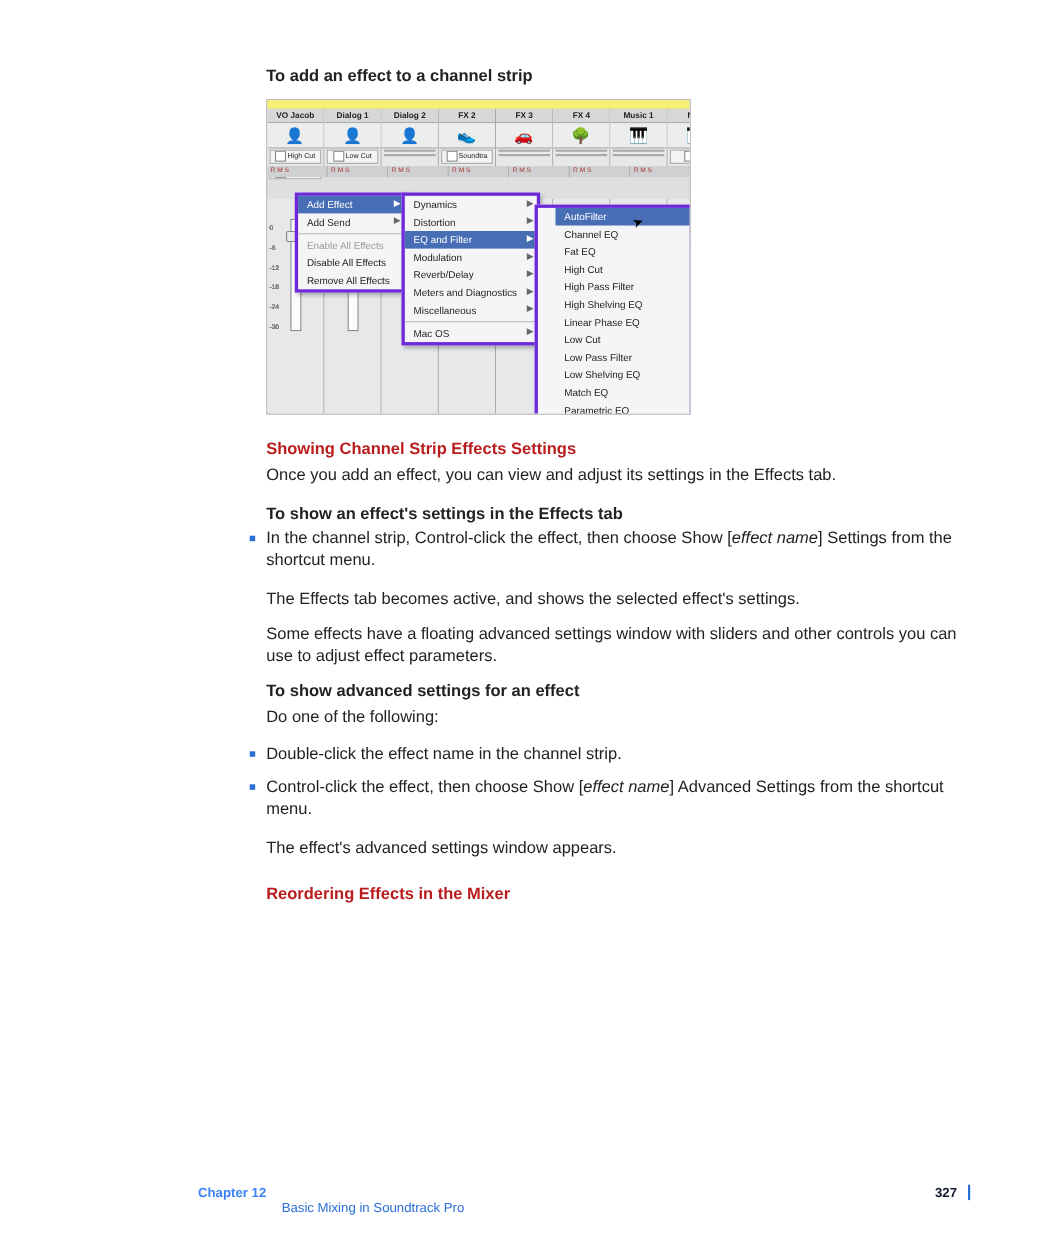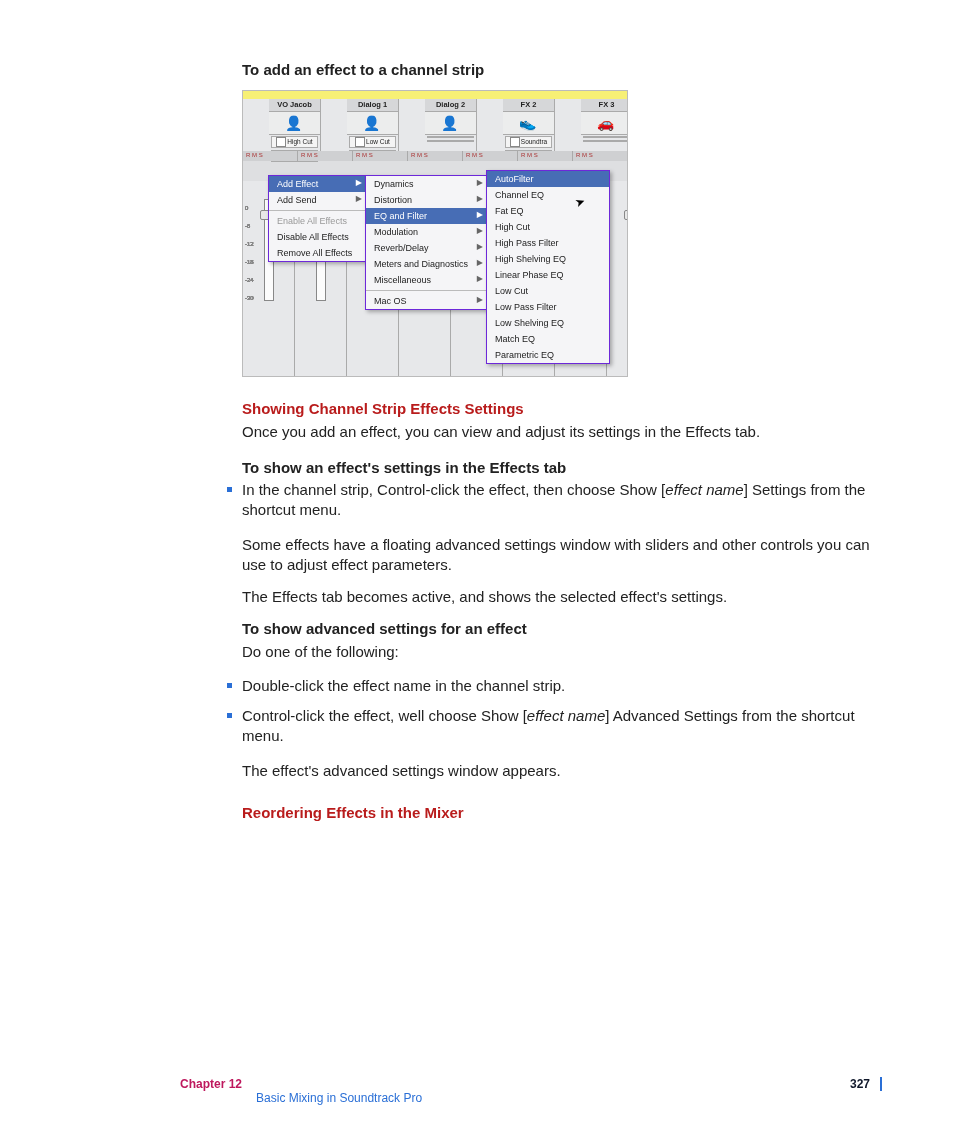--- a/index.html
+++ b/index.html
@@ -61,60 +61,60 @@
     width: 384px; height: 285px;
     border: 1px solid #bbb;
     margin: 10px 0 10px 0;
     background: #dedfe1;
     position: relative;
     font-size: 9px;
     overflow: hidden;
   }
   .topruler { height:8px; background:#f7f075; border-bottom:1px solid #999;}
   .strips { position:absolute; top:8px; left:0; right:0; height:60px; display:flex;}
-  .strip { flex:0 0 51px; border-right:1px solid #aaa; background:#e7e8ea; text-align:center;padding-left:26px;}
+  .strip { flex:0 0 51px; border-right:1px solid #aaa; background:#e7e8ea; text-align:center;}
   .strip .hdr { background:#d6d7d9; border-bottom:1px solid #aaa; padding:1px 2px; font-size:7.5px; white-space:nowrap; overflow:hidden; font-weight:600;}
   .strip .ico { height:22px; display:flex; align-items:center; justify-content:center; color:#555; font-size:14px; border-bottom:1px solid #aaa; background:#eceded;}
   .slotrow { display:flex; padding:1px 2px; gap:1px;}
   .slot { flex:1; background:#f4f4f4; border:1px solid #aaa; font-size:6.5px; padding:0 1px; overflow:hidden; white-space:nowrap; }
   .chk { width:8px; height:8px; background:#fff; border:1px solid #888; display:inline-block; vertical-align:middle; margin-right:1px;}
   .lowbody { position:absolute; top:90px; left:0; right:0; bottom:0;}
   .fadebox { position:absolute; inset:0; display:flex;}
   .fadestrip { flex:0 0 51px; border-right:1px solid #aaa; background:#e7e8ea;}
   .meter { position:absolute; top:60px; left:0; right:0; height:10px; display:flex;}
   .meter .m { flex:0 0 51px; border-right:1px solid #aaa; background:#cfd0d2; font-size:6px; color:#a33; text-align:left; padding-left:3px;}
   .fader { width:8px; height:100px; background:#fcfcfc; border:1px solid #888; margin:18px auto 0; position:relative;}
   .knob { width:16px; height:8px; background:#e8e8e8; border:1px solid #888; position:absolute; left:-5px; top:10px; border-radius:2px;}
   .ticks { position:absolute; left:2px; top:18px; font-size:6px; color:#888; line-height:18px;}
 
   
-  .menu { position:absolute; background:#f5f5f7; border:1px solid #6d28d9; box-shadow:2px 2px 4px rgba(0,0,0,.3); font-size:9px; color:#222;}
+  .menu { position:absolute; background:#f5f5f7; border:3px solid #6d28d9; box-shadow:2px 2px 4px rgba(0,0,0,.3); font-size:9px; color:#222;}
   .menu .row { padding:2px 14px 2px 8px; position:relative; white-space:nowrap; height:12px; display:flex; align-items:center;}
   .menu .row.hi { background:#476db5; color:#fff;}
   .menu .row.dis { color:#999;}
   .menu .row .arrow { position:absolute; right:3px; top:2px; font-size:8px; color:#666; }
   .menu .row.hi .arrow { color:#fff;}
   .menu .sep { height:1px; background:#bbb; margin:2px 0;}
 
   .m1 { top:84px; left:25px; width:96px;}
   .m2 { top:84px; left:122px; width:120px;}
-  .m3 { top:79px; left:243px; width:122px;}
+  .m3 { top:95px; left:243px; width:122px;padding-left:16px;}
   .cursor { position:absolute; top:103px; left:332px; font-size:12px; color:#000; transform: rotate(-20deg);}
 
   
   .footer {
     position: absolute;
     bottom: 40px;
     left: 180px;
     right: 72px;
     font-size: 12px;
     display:flex;
     align-items:center;
   }
-  .footer .chap { font-weight:700; color:#be185d; }
+  .footer .chap { font-weight:700; color:#3b82f6; }
   .footer .title { color:#2a6fd6; margin-left:14px;margin-top:28px;}
   .footer .pg { margin-left:auto; font-weight:700; color:#0f172a;}
   .footer .bar { width:2px; height:14px; background:#2a6fd6; margin-left:10px;}
 </style>
 </head>
 <body>
 
 <div class="page">
   <div class="content">
 
@@ -305,29 +305,29 @@
 
     <div class="blue-h">Showing Channel Strip Effects Settings</div>
     <div>Once you add an effect, you can view and adjust its settings in the Effects tab.</div>
 
     <div class="bold-intro" style="margin-top:16px">To show an effect's settings in the Effects tab</div>
     <ul class="blue">
       <li>
         <span>In the channel strip, Control-click the effect, then choose Show [</span><span class="italic">effect name</span><span>] Settings from the shortcut menu.</span>
       </li>
     </ul>
+    <div class="para">The Effects tab becomes active, and shows the selected effect's settings.</div>
     <div class="para">Some effects have a floating advanced settings window with sliders and other controls you can use to adjust effect parameters.</div>
-    <div class="para">The Effects tab becomes active, and shows the selected effect's settings.</div>
 
     <div class="bold-intro">To show advanced settings for an effect</div>
     <div>Do one of the following:</div>
     <ul class="blue" style="margin-top:14px">
       <li style="margin-bottom:10px">Double-click the effect name in the channel strip.</li>
       <li>
-        <span>Control-click the effect, well choose Show [</span><span class="italic">effect name</span><span>] Advanced Settings from the shortcut menu.</span>
+        <span>Control-click the effect, then choose Show [</span><span class="italic">effect name</span><span>] Advanced Settings from the shortcut menu.</span>
       </li>
     </ul>
     <div class="para">The effect's advanced settings window appears.</div>
 
     <div class="blue-h">Reordering Effects in the Mixer</div>
 
   </div>
 
   <div class="footer">
     <span class="chap">Chapter 12</span>

